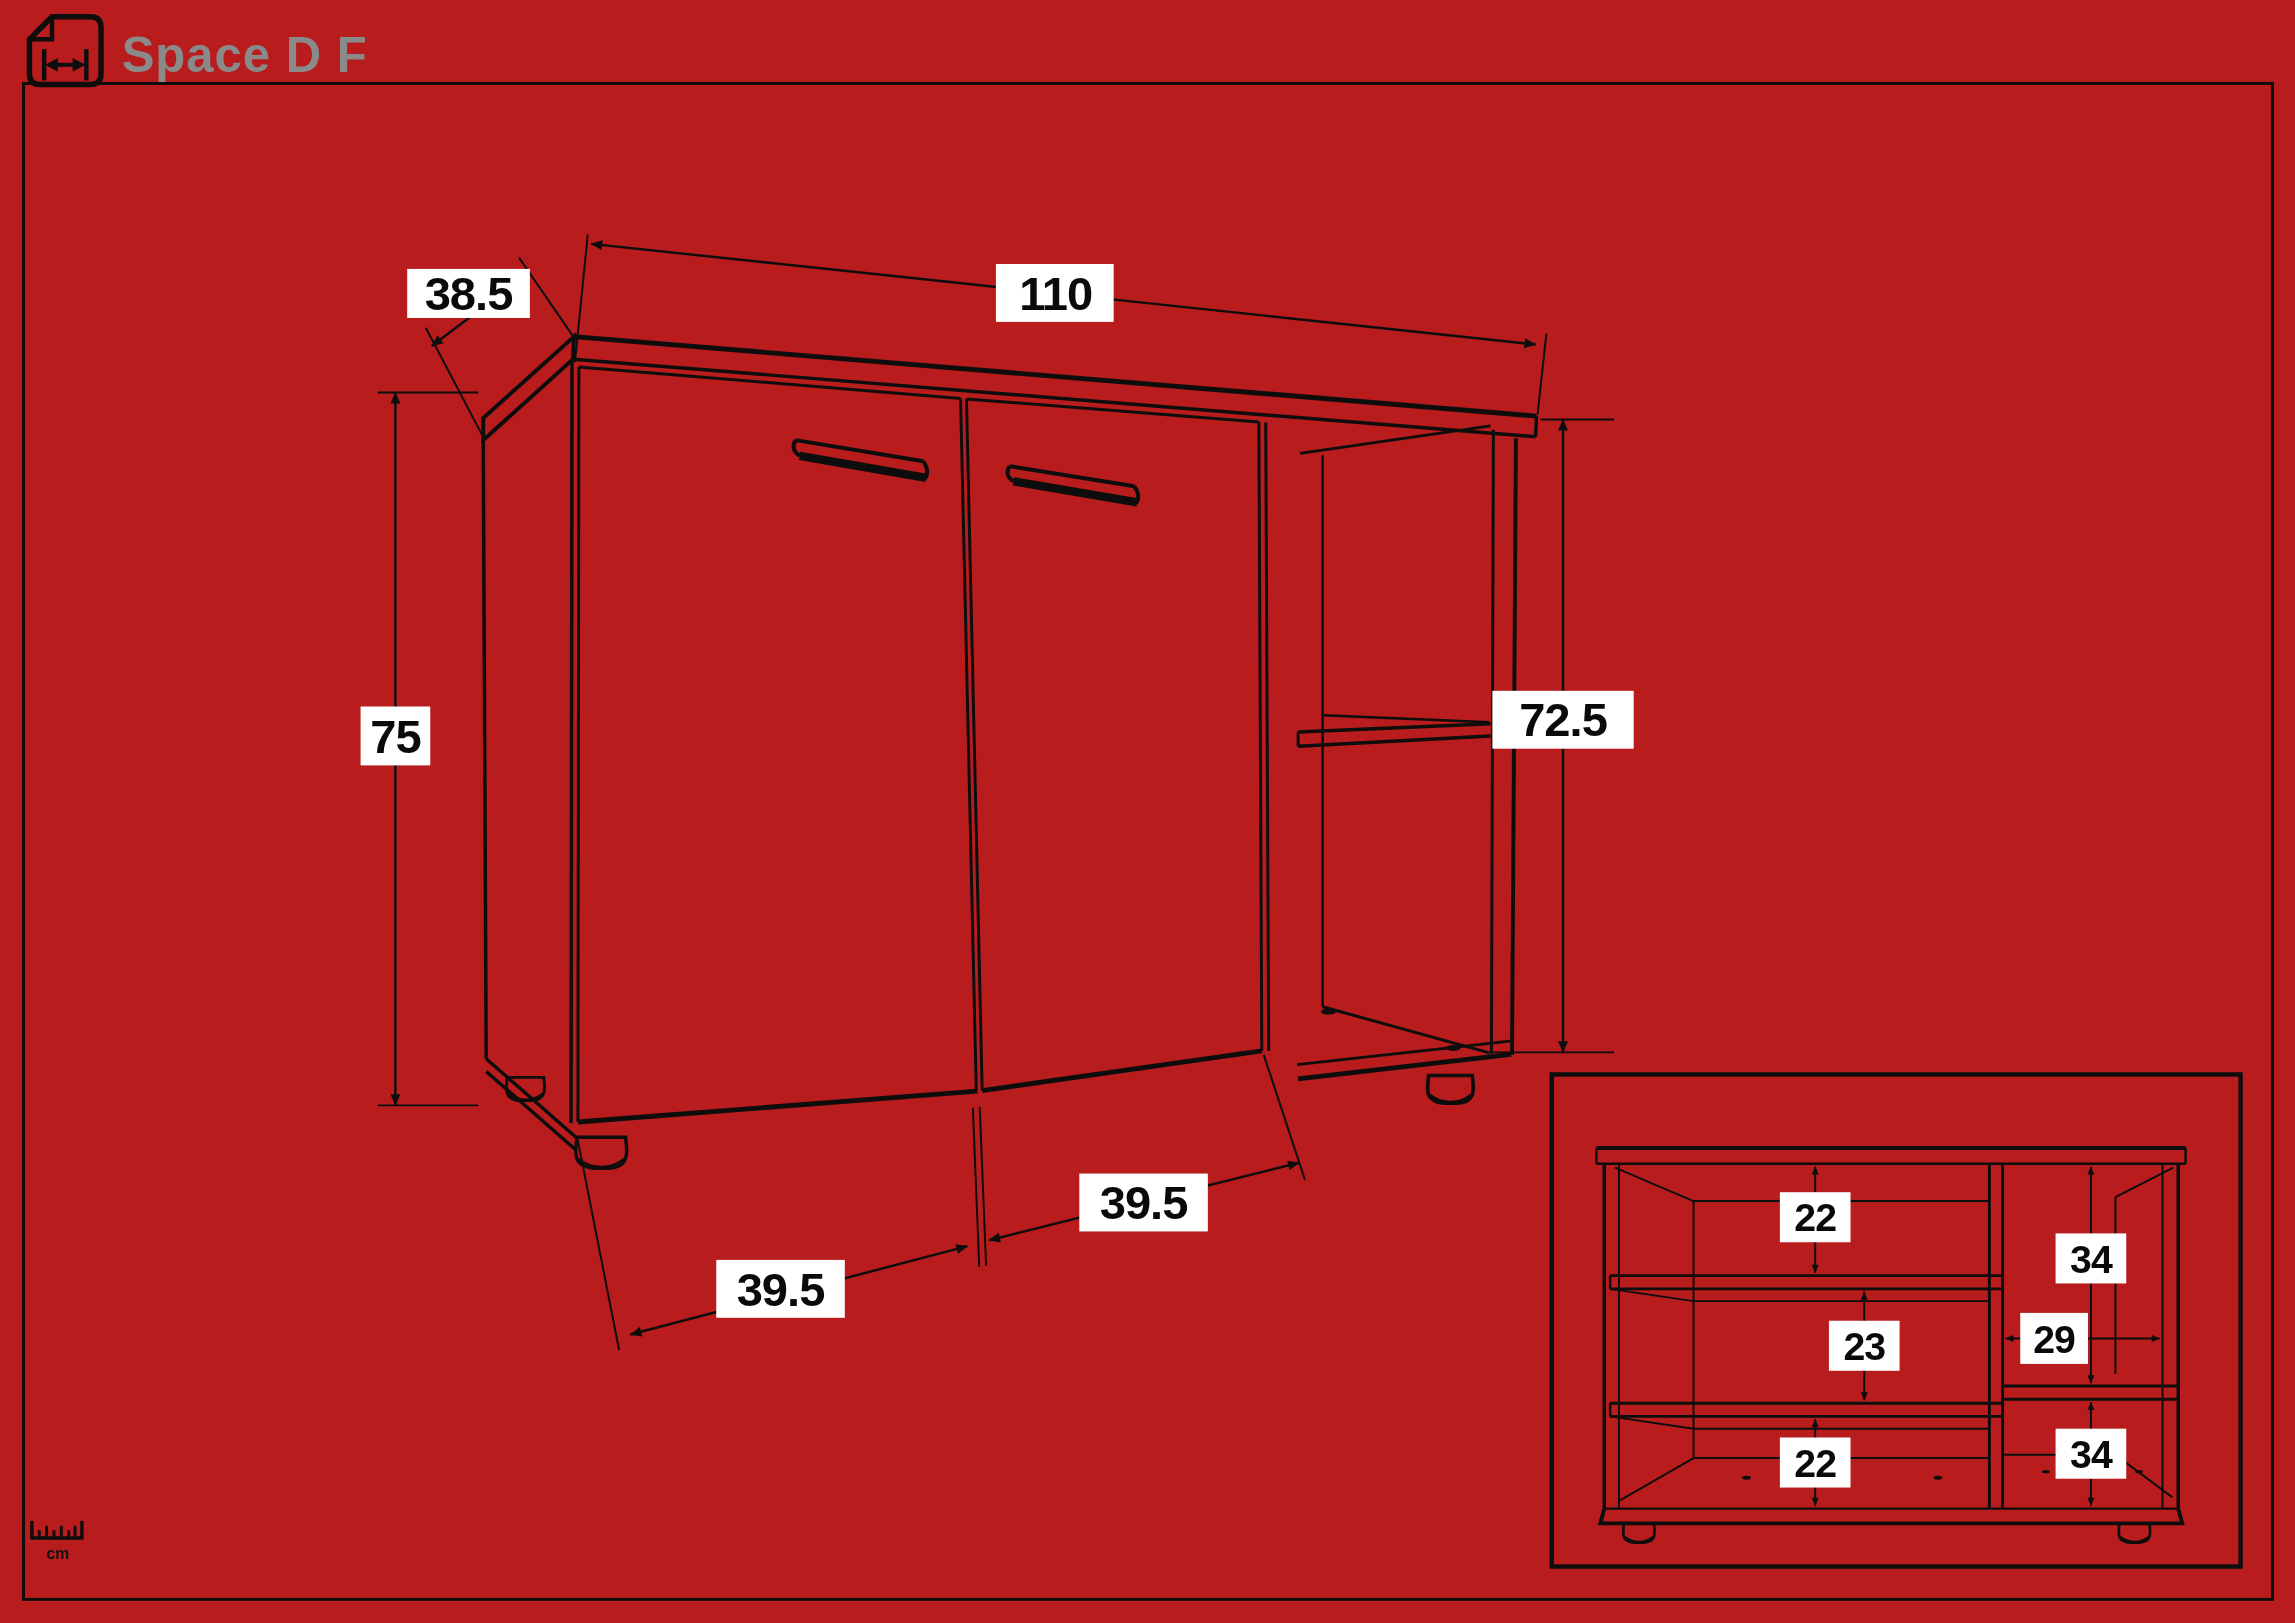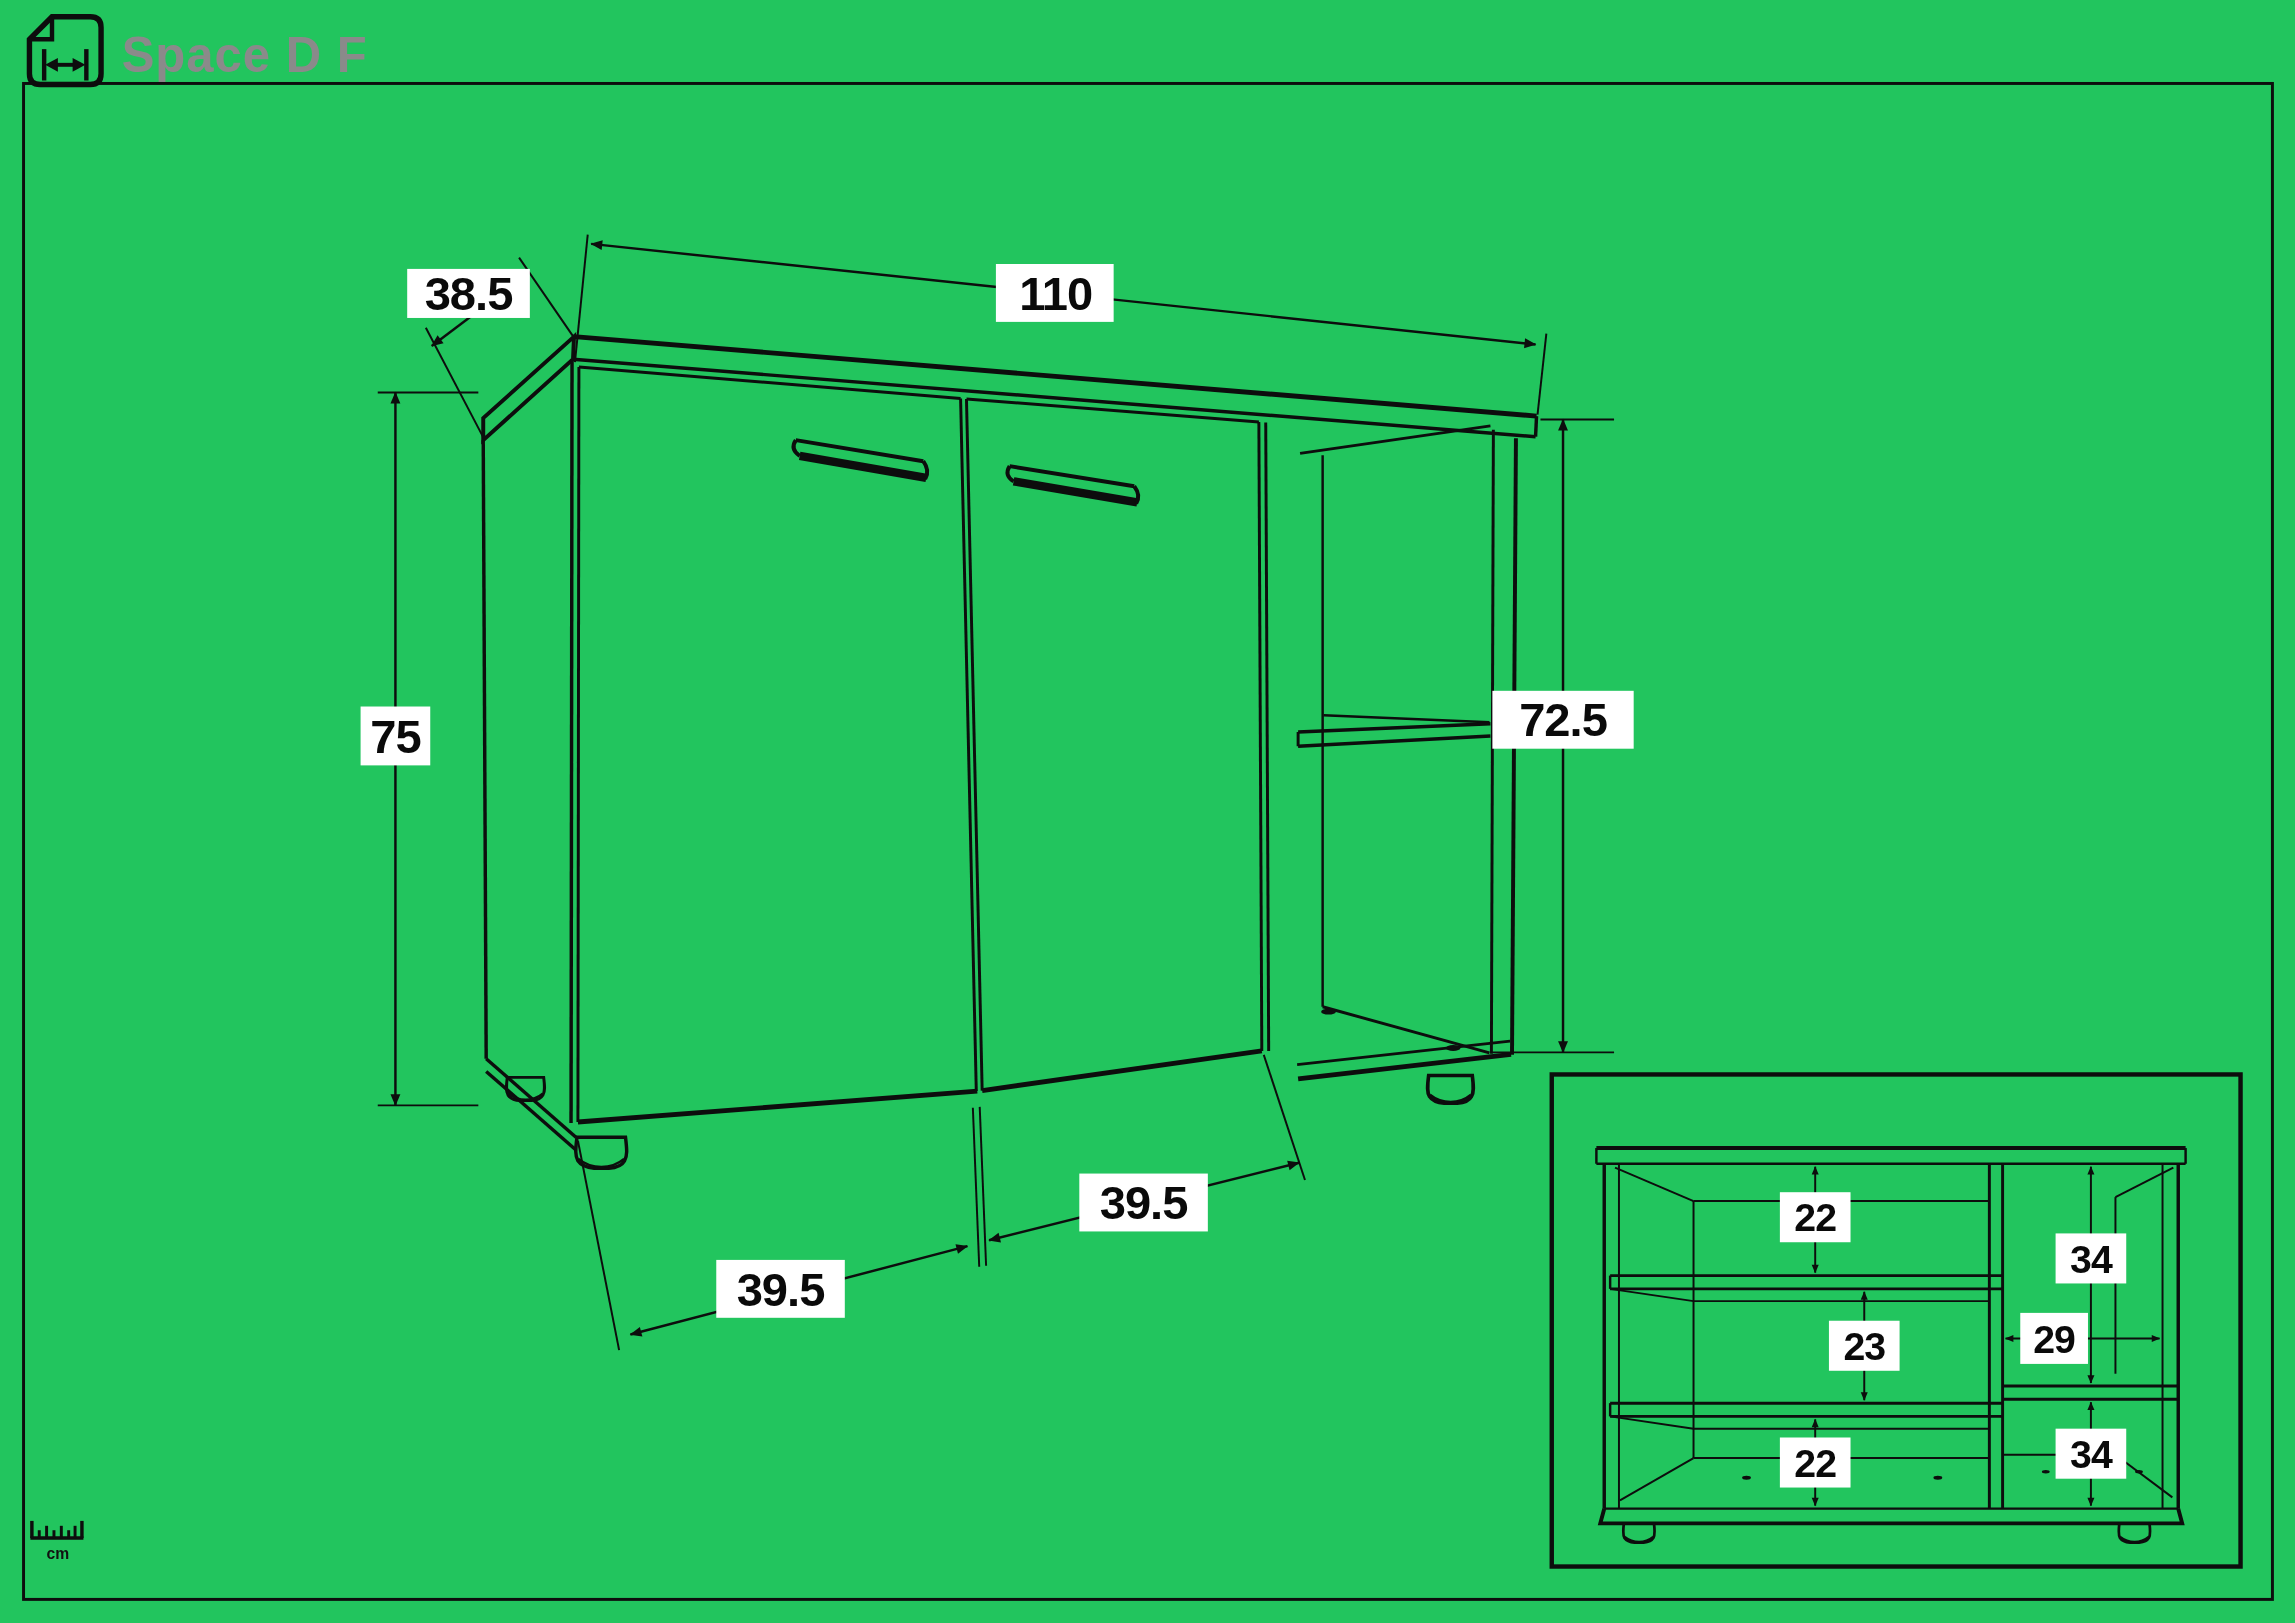--- a/index.html
+++ b/index.html
@@ -1,19 +1,19 @@
 <!DOCTYPE html>
 <html style="font-size:7.9px"><head>
 <meta charset="utf-8">
 <style>
   html,body{margin:0;padding:0;background:#ffffff;}
   .page{
     position:relative;
     width:2295px;height:1623px;
-    background:#22c55e;
+    background:#b91c1c;
     font-family:"Liberation Sans", sans-serif;
     overflow:hidden;
   }
   svg{position:absolute;left:0;top:0;}
   svg line, svg path.s, svg rect.s, svg ellipse.s{
     stroke:#0d0d0d; fill:none;
   }
   .lblbg{fill:#ffffff;stroke:none;}
   text.dim{
     font-family:"Liberation Sans", sans-serif;

